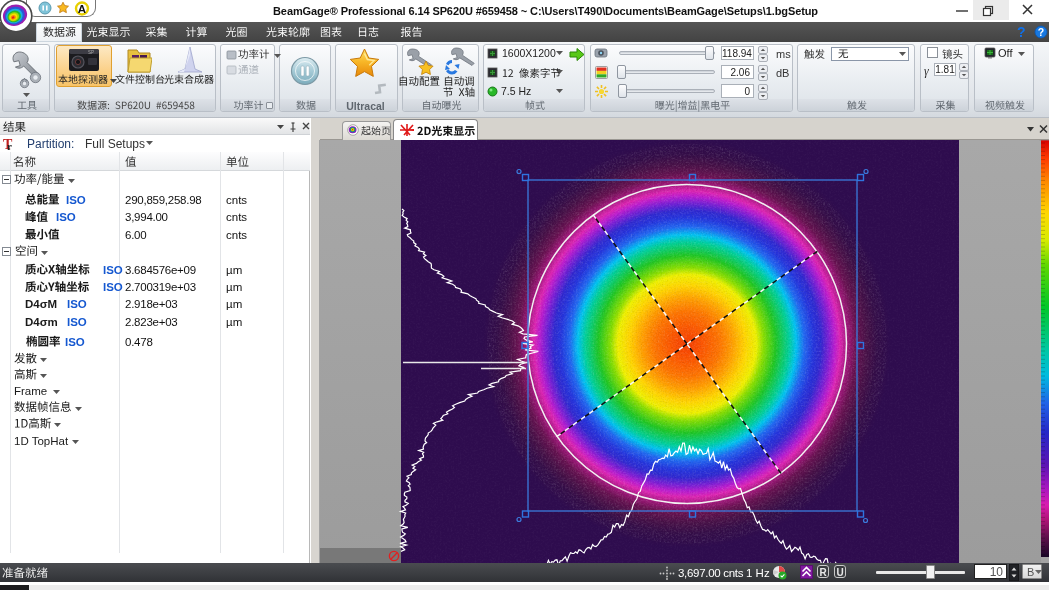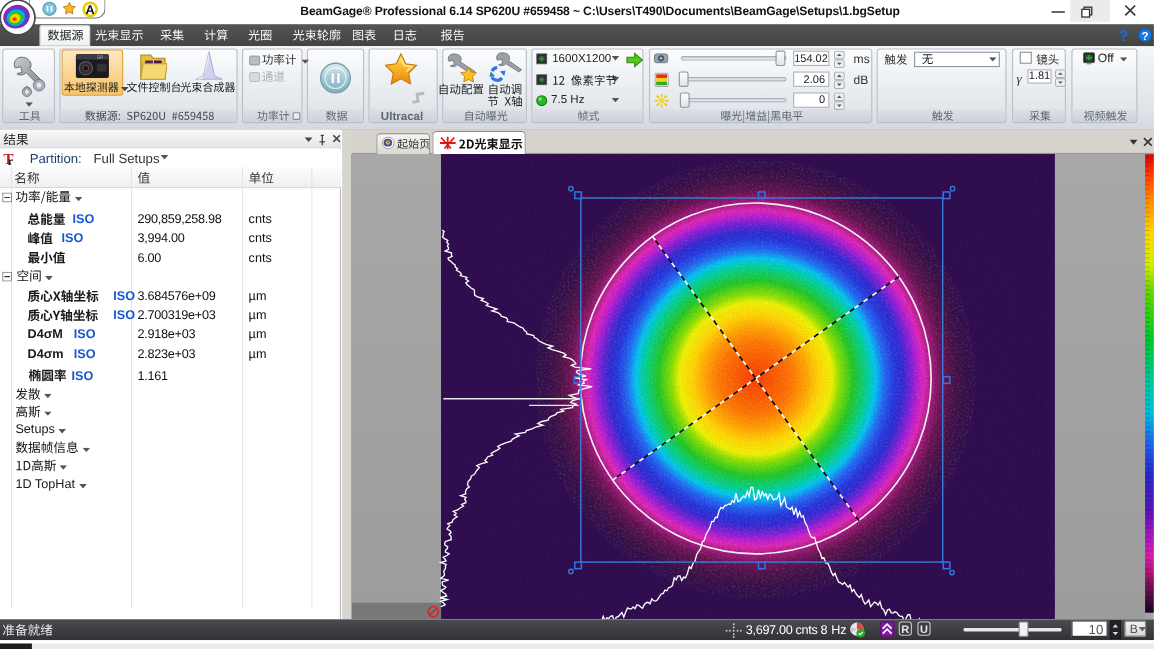--- a/index.html
+++ b/index.html
@@ -178,21 +178,21 @@
     <svg style="position:absolute;left:568px;top:47px" width="17" height="15" viewBox="0 0 17 15">
 <path d="M2 5h7V1.5L16 7.5 9 13.5V10H2z" fill="#58c818" stroke="#2a8808" stroke-width="1"></path>
 </svg>
     <svg style="position:absolute;left:594px;top:46px" width="14" height="13" viewBox="0 0 14 13">
       <rect x="1" y="3" width="12" height="8" rx="2" fill="#9aa2ac" stroke="#6a727c" stroke-width="0.8"></rect>
       <circle cx="7" cy="7" r="2.8" fill="#4a525c"></circle>
       <circle cx="7" cy="7" r="1.2" fill="#8fd8f8"></circle>
     </svg>
     <div style="position:absolute;left:619px;top:51.0px;width:96px;height:4px;background:linear-gradient(#c8cdd4,#eef1f4);border:1px solid #aab0b8;border-radius:2px;"></div>
     <div style="position:absolute;left:705.0px;top:46.0px;width:9px;height:14px;background:linear-gradient(#fdfdfe,#dfe4ea);border:1px solid #8f96a0;border-radius:2px;"></div>
-    <div style="position:absolute;left:721px;top:46.0px;width:33px;height:14px;background:#fff;border:1px solid #aab0b8;font:10px/13px &quot;Liberation Sans&quot;,sans-serif;color:#222;text-align:right;padding-right:3px;">154.02</div>
+    <div style="position:absolute;left:721px;top:46.0px;width:33px;height:14px;background:#fff;border:1px solid #aab0b8;font:10px/13px &quot;Liberation Sans&quot;,sans-serif;color:#222;text-align:right;padding-right:3px;">118.94</div>
     <svg style="position:absolute;left:758.0px;top:46.0px" width="10" height="16" viewBox="0 0 10 16">
       <rect x="0.5" y="0.5" width="9" height="7" rx="1.5" fill="#eceef2" stroke="#9aa0a8" stroke-width="0.8"></rect>
       <rect x="0.5" y="8.5" width="9" height="7" rx="1.5" fill="#eceef2" stroke="#9aa0a8" stroke-width="0.8"></rect>
       <path d="M2.8 5L5 2.8 7.2 5z" fill="#555"></path>
       <path d="M2.8 11L5 13.2 7.2 11z" fill="#555"></path>
     </svg>
     <div style="position:absolute;left:776px;top:47.0px;font:11px/14px &quot;Liberation Sans&quot;,sans-serif;color:#333;">ms</div>
     <svg style="position:absolute;left:595px;top:66px" width="13" height="13" viewBox="0 0 13 13">
       <rect x="0.5" y="0.5" width="12" height="12" rx="1" fill="#fff" stroke="#888" stroke-width="0.8"></rect>
       <rect x="1.5" y="1.5" width="10" height="3.4" fill="#e03020"></rect>
@@ -300,28 +300,28 @@
     <div style="position:absolute;left:226px;top:280.0px;font:11.5px/14px &quot;Liberation Sans&quot;,sans-serif;color:#111;">µm</div>
     <div style="position:absolute;left:25px;top:297.0px;font:bold 11.5px/14px &quot;Liberation Sans&quot;,sans-serif;color:#1a1a1a;">D4σM</div>
     <div style="position:absolute;left:67px;top:297.0px;font:bold 11.5px/14px &quot;Liberation Sans&quot;,sans-serif;color:#1558d0;">ISO</div>
     <div style="position:absolute;left:125px;top:297.0px;font:11.5px/14px &quot;Liberation Sans&quot;,sans-serif;color:#111;letter-spacing:-0.25px;">2.918e+03</div>
     <div style="position:absolute;left:226px;top:297.0px;font:11.5px/14px &quot;Liberation Sans&quot;,sans-serif;color:#111;">µm</div>
     <div style="position:absolute;left:25px;top:314.5px;font:bold 11.5px/14px &quot;Liberation Sans&quot;,sans-serif;color:#1a1a1a;">D4σm</div>
     <div style="position:absolute;left:67px;top:314.5px;font:bold 11.5px/14px &quot;Liberation Sans&quot;,sans-serif;color:#1558d0;">ISO</div>
     <div style="position:absolute;left:125px;top:314.5px;font:11.5px/14px &quot;Liberation Sans&quot;,sans-serif;color:#111;letter-spacing:-0.25px;">2.823e+03</div>
     <div style="position:absolute;left:226px;top:314.5px;font:11.5px/14px &quot;Liberation Sans&quot;,sans-serif;color:#111;">µm</div>
     <div style="position:absolute;left:65px;top:334.5px;font:bold 11.5px/14px &quot;Liberation Sans&quot;,sans-serif;color:#1558d0;">ISO</div>
-    <div style="position:absolute;left:125px;top:334.5px;font:11.5px/14px &quot;Liberation Sans&quot;,sans-serif;color:#111;letter-spacing:-0.25px;">1.161</div>
+    <div style="position:absolute;left:125px;top:334.5px;font:11.5px/14px &quot;Liberation Sans&quot;,sans-serif;color:#111;letter-spacing:-0.25px;">0.478</div>
     <svg style="position:absolute;left:40.0px;top:358.0px" width="7" height="4" viewBox="0 0 7 4">
       <path d="M0 0h7L3.5 4z" fill="#555"></path>
     </svg>
     <svg style="position:absolute;left:40.0px;top:374.0px" width="7" height="4" viewBox="0 0 7 4">
       <path d="M0 0h7L3.5 4z" fill="#555"></path>
     </svg>
-    <div style="position:absolute;left:14px;top:383.5px;font:11.5px/14px &quot;Liberation Sans&quot;,sans-serif;color:#1a1a1a;">Setups</div>
+    <div style="position:absolute;left:14px;top:383.5px;font:11.5px/14px &quot;Liberation Sans&quot;,sans-serif;color:#1a1a1a;">Frame</div>
     <svg style="position:absolute;left:53.0px;top:390.0px" width="7" height="4" viewBox="0 0 7 4">
       <path d="M0 0h7L3.5 4z" fill="#555"></path>
     </svg>
     <svg style="position:absolute;left:74.5px;top:406.5px" width="7" height="4" viewBox="0 0 7 4">
       <path d="M0 0h7L3.5 4z" fill="#555"></path>
     </svg>
     <svg style="position:absolute;left:54.3px;top:423.0px" width="7" height="4" viewBox="0 0 7 4">
       <path d="M0 0h7L3.5 4z" fill="#555"></path>
     </svg>
     <div style="position:absolute;left:14px;top:433.5px;font:11.5px/14px &quot;Liberation Sans&quot;,sans-serif;color:#1a1a1a;">1D TopHat</div>
@@ -561,21 +561,21 @@
         <circle cx="8" cy="7.5" r="0.9"></circle>
         <circle cx="8" cy="10.5" r="0.9"></circle>
         <circle cx="8" cy="13" r="0.9"></circle>
 <circle cx="1.5" cy="7.5" r="0.9"></circle>
         <circle cx="4.5" cy="7.5" r="0.9"></circle>
         <circle cx="11.5" cy="7.5" r="0.9"></circle>
         <circle cx="14.5" cy="7.5" r="0.9"></circle>
       </g>
     </svg>
     <div style="position:absolute;left:678px;top:566px;font:11.5px/15px &quot;Liberation Sans&quot;,sans-serif;color:#fff;letter-spacing:-0.3px;">3,697.00 cnts</div>
-    <div style="position:absolute;left:746px;top:566px;font:11.5px/15px &quot;Liberation Sans&quot;,sans-serif;color:#fff;">8 Hz</div>
+    <div style="position:absolute;left:746px;top:566px;font:11.5px/15px &quot;Liberation Sans&quot;,sans-serif;color:#fff;">1 Hz</div>
     <svg style="position:absolute;left:772px;top:565px" width="15" height="15" viewBox="0 0 15 15">
 <circle cx="7" cy="7" r="6" fill="#e8e8e8"></circle>
 <path d="M7 1a6 6 0 0 1 6 6L7 7z" fill="#e04848"></path>
 <path d="M1.8 10a6 6 0 0 1-.4-5L7 7z" fill="#cccccc"></path>
 <circle cx="10.5" cy="10.5" r="4" fill="#28a828"></circle>
 <path d="M8.6 10.6l1.4 1.4 2.4-2.6" stroke="#fff" stroke-width="1.1" fill="none"></path>
 </svg>
     <div style="position:absolute;left:800px;top:565px;width:13px;height:14px;background:#8018a0;border:1px solid #5a1070;"></div>
     <svg style="position:absolute;left:800px;top:565px" width="13" height="14" viewBox="0 0 13 14">
 <path d="M2.5 6.5L6.5 2.5 10.5 6.5M2.5 11L6.5 7 10.5 11" stroke="#fff" stroke-width="1.6" fill="none"></path>

